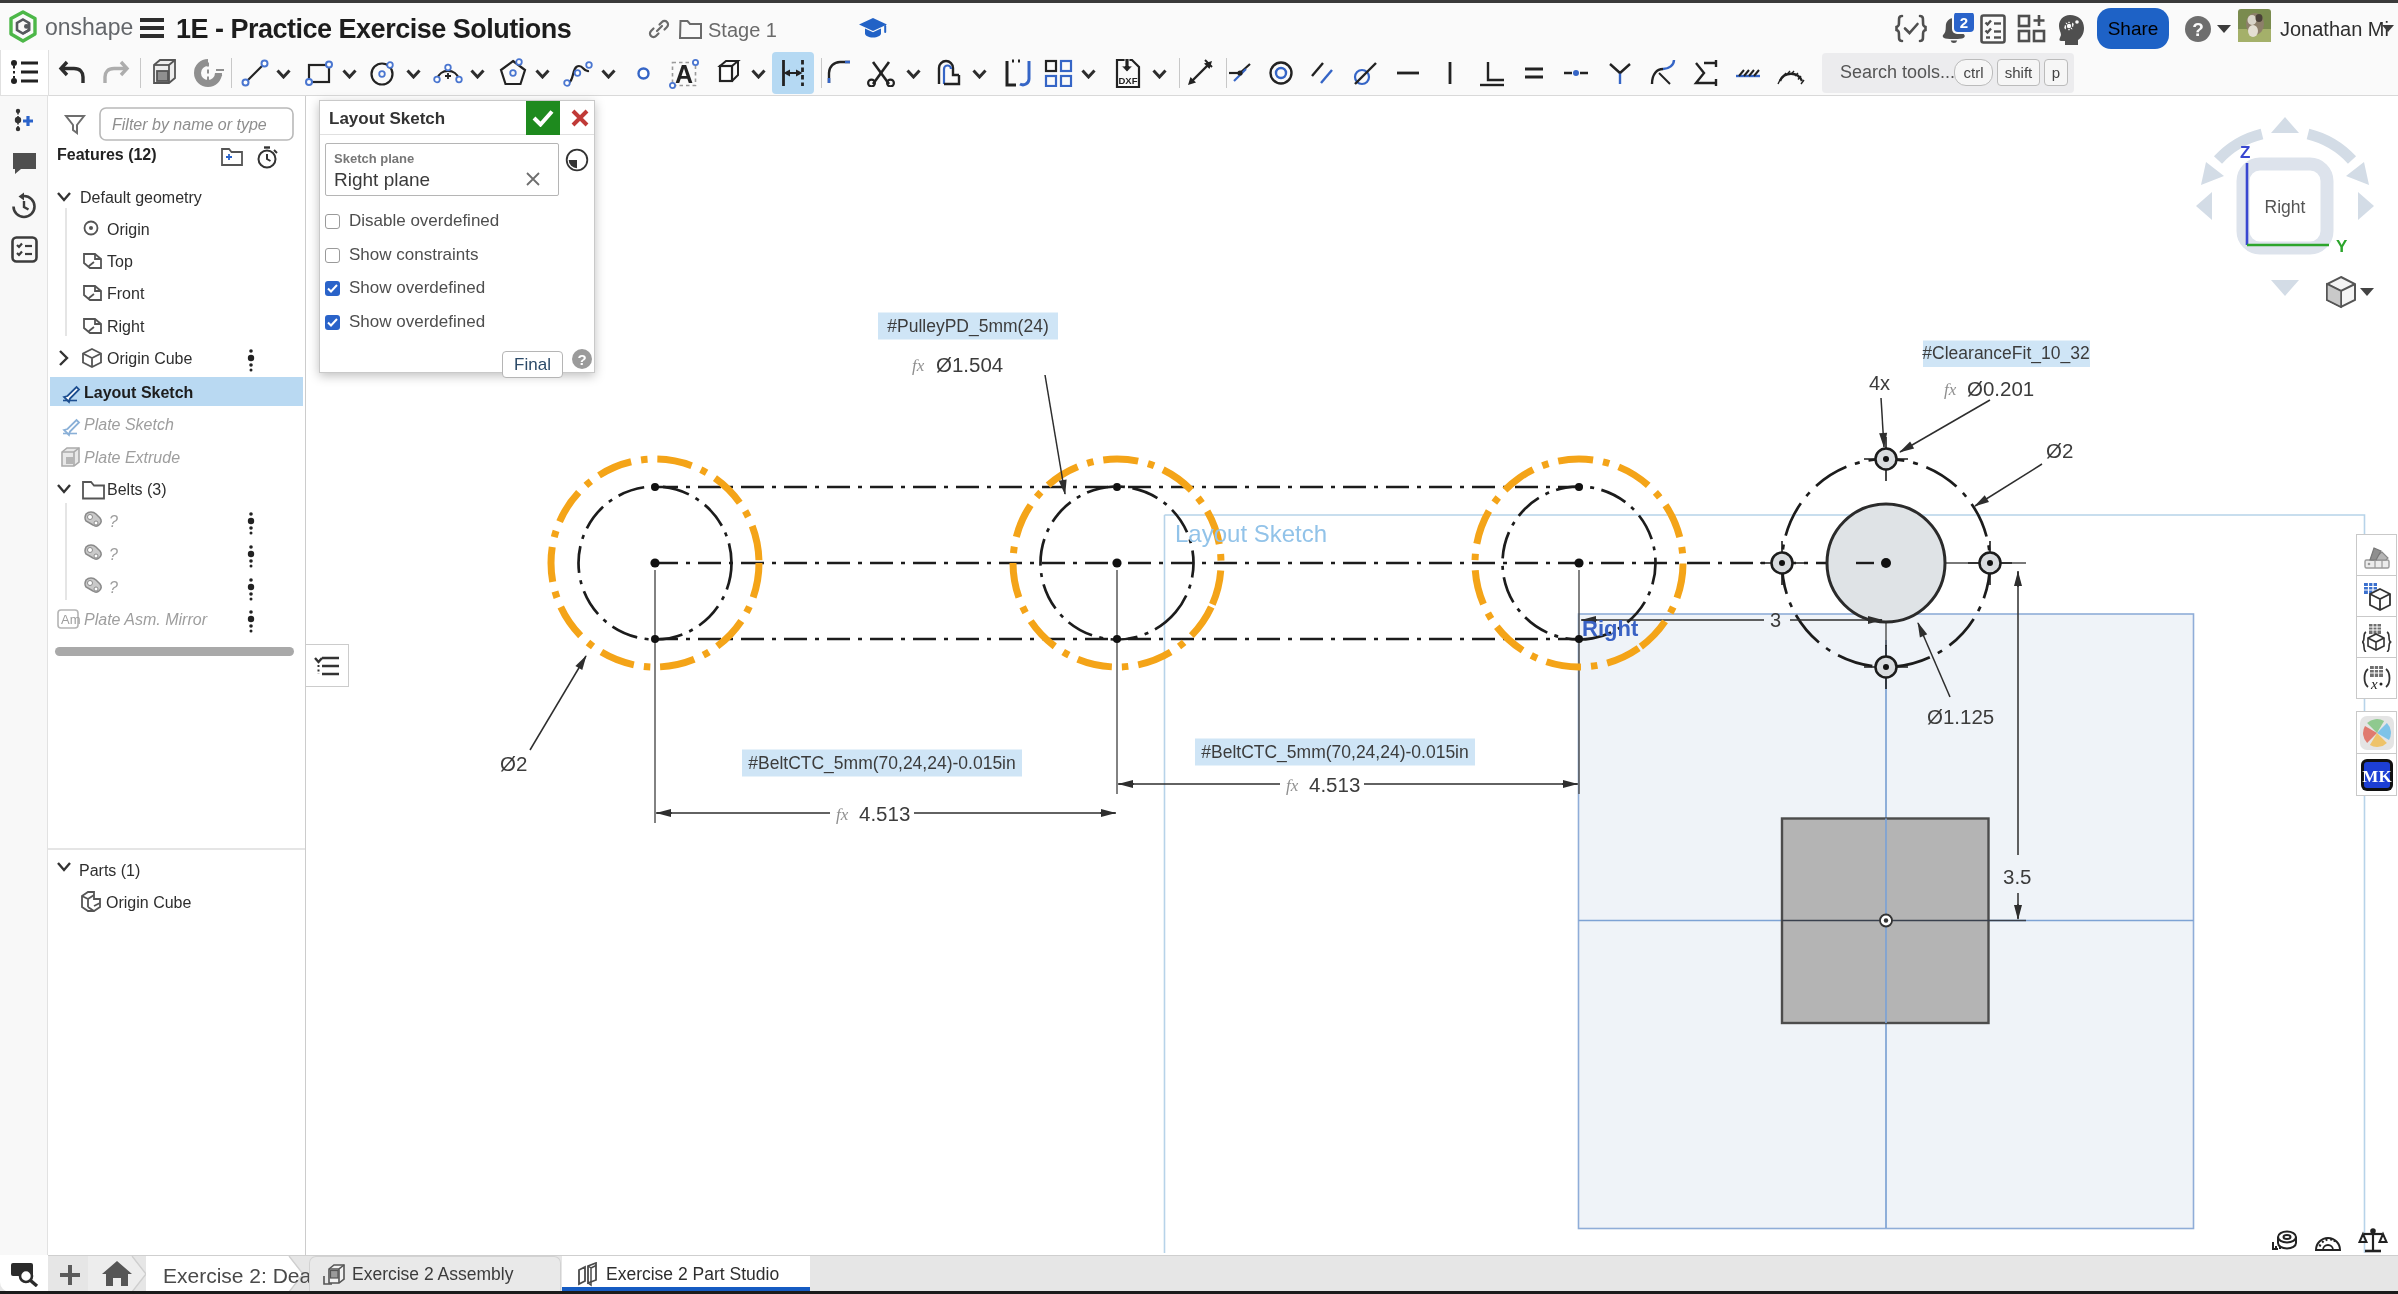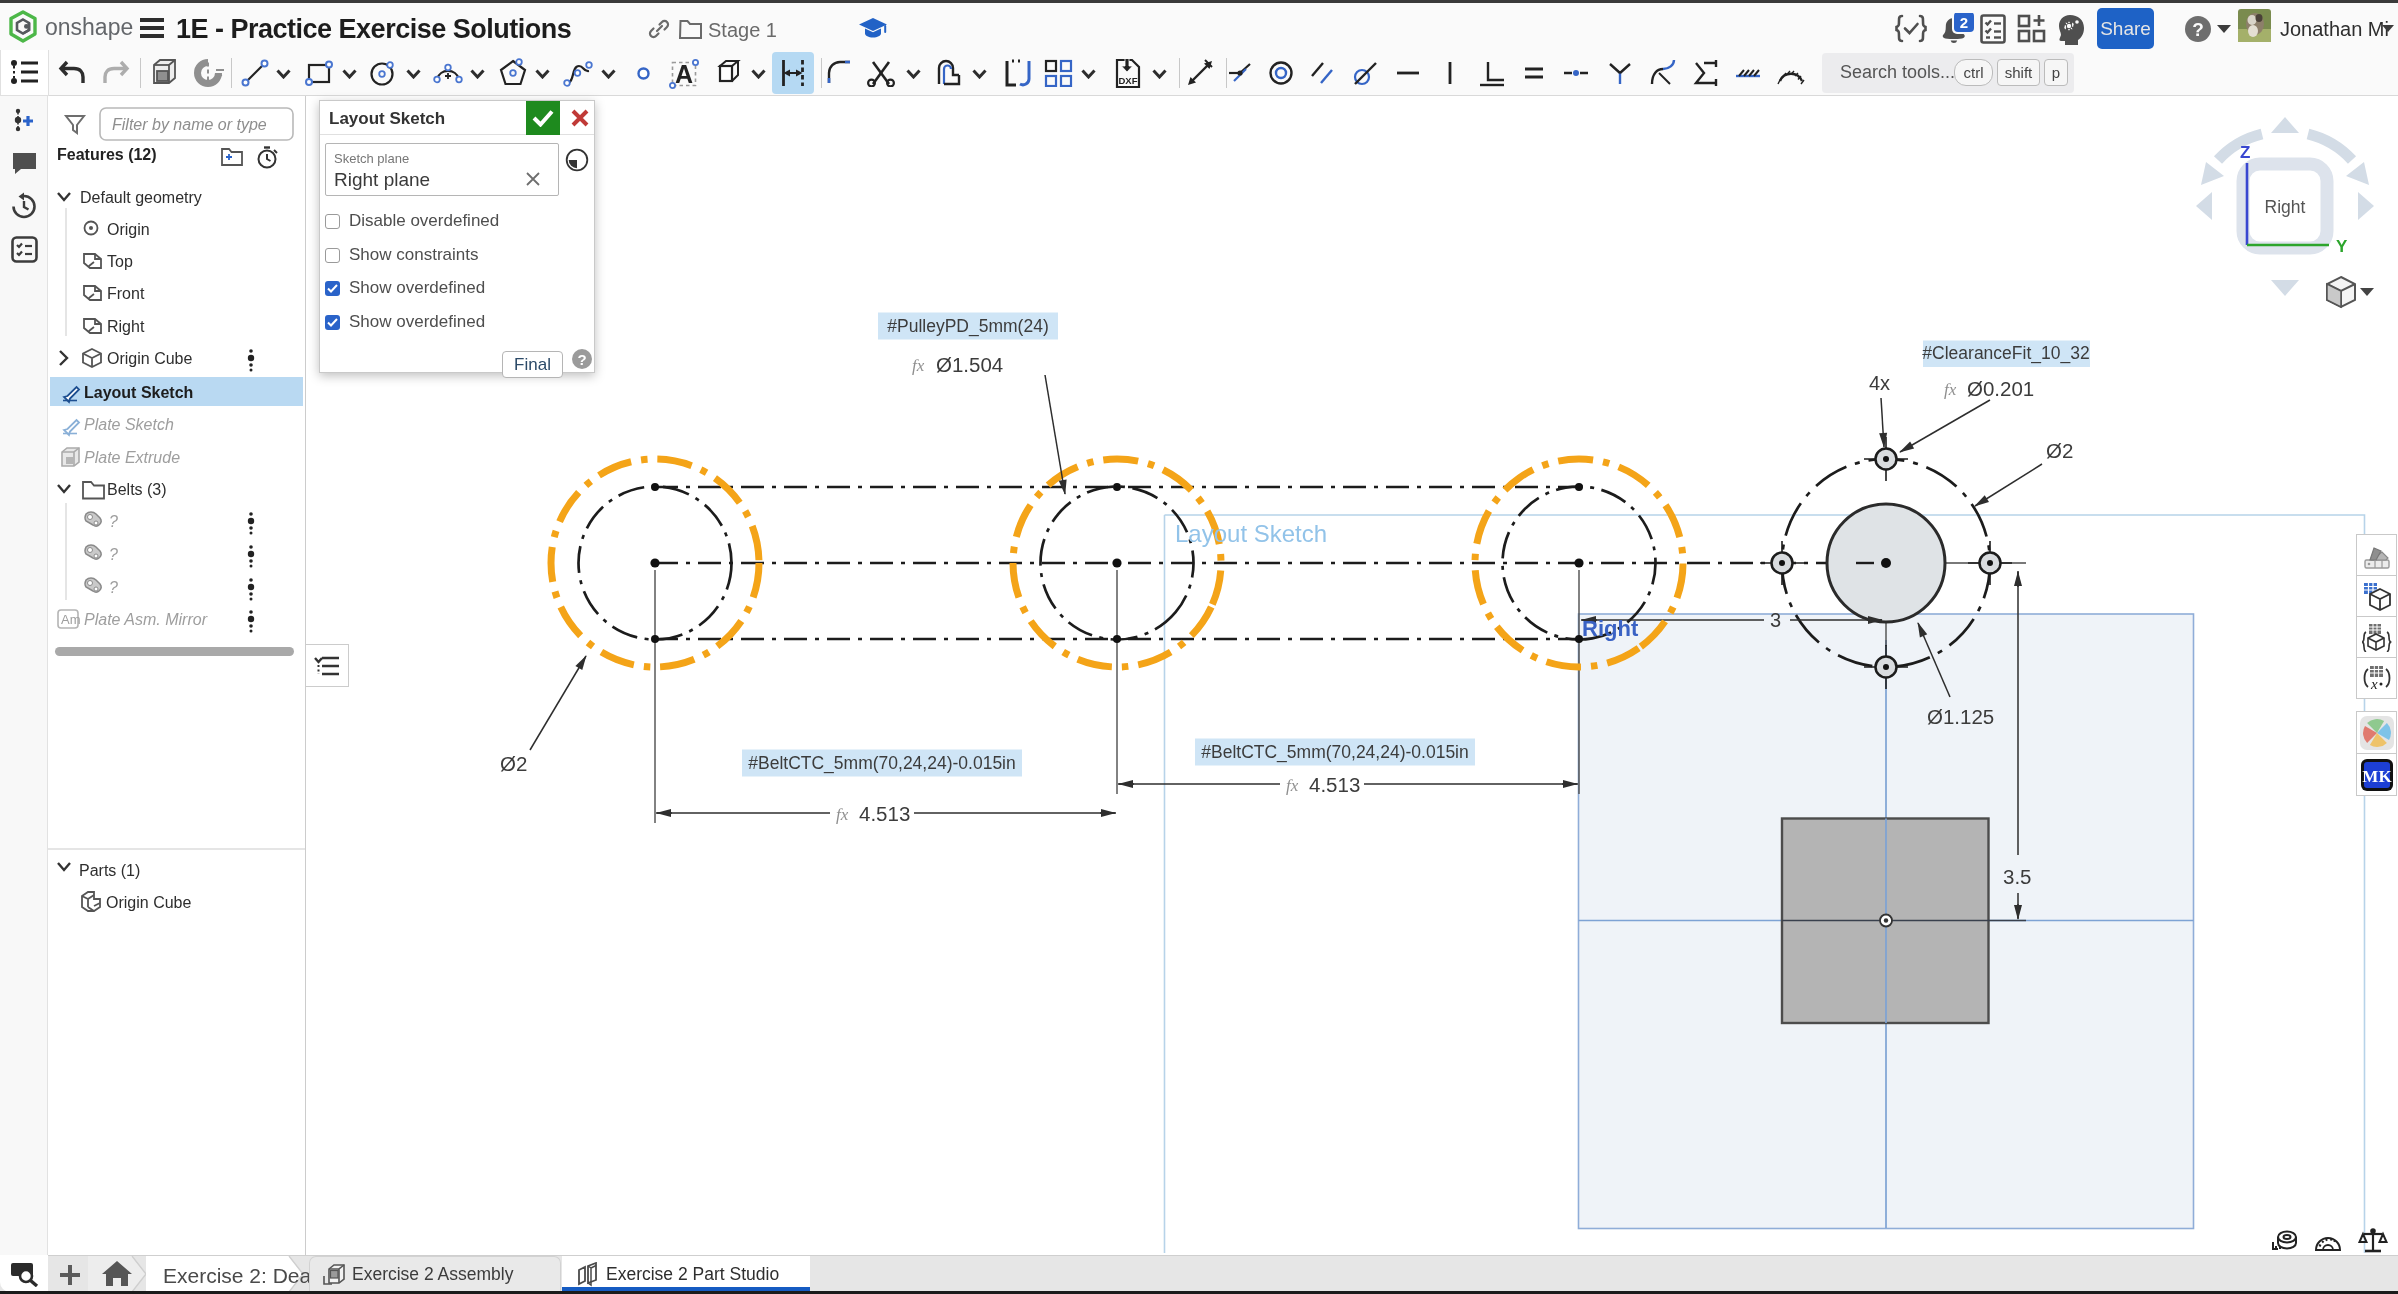--- a/index.html
+++ b/index.html
@@ -94,21 +94,21 @@
 
   <svg class="abs" style="left:2056px;top:10px;" width="32" height="33" viewBox="0 0 32 33">
     <path d="M14 2 C7 2 3 7 3 13 C3 17 5 19.5 5 22 L3.5 26 C3.2 27 3.8 28 5 28 H9 V32 H22 V27 C25 25 28 21 28 15 C28 7 22 2 14 2 Z" fill="#4f4f4f"></path>
     <g fill="#fafafa">
       <circle cx="13" cy="13" r="2.2"></circle>
       <circle cx="21" cy="9" r="1.8"></circle>
       <path d="M13 8.2 l1 1.8 h-2 z M13 17.8 l1 -1.8 h-2 z M8.2 13 l1.8 1 v-2 z M17.8 13 l-1.8 1 v-2 z M9.6 9.6 l2 .6 -1.4 1.4 z M16.4 16.4 l-2 -.6 1.4 -1.4 z M16.4 9.6 l-.6 2 1.4 1.4 .6-2 z M9.6 16.4 l.6-2 -1.4-1.4 -.6 2 z"></path>
     </g>
   </svg>
 
-  <div class="abs" style="left:2097px;top:5px;width:57px;height:41px;background:#1e62c6;border-radius:5px;color:#e5e5e5;font-size:19px;text-align:center;line-height:41px;">Share</div>
+  <div class="abs" style="left:2097px;top:5px;width:72px;height:41px;background:#1e62c6;border-radius:14px;color:#000000;font-size:19px;text-align:center;line-height:41px;">Share</div>
 
   <svg class="abs" style="left:2184px;top:12px;" width="28" height="28" viewBox="0 0 28 28">
     <circle cx="14" cy="14" r="13" fill="#6e6e6e"></circle>
     <text x="14" y="20.5" font-size="19" font-weight="bold" fill="#fafafa" text-anchor="middle">?</text>
   </svg>
   <svg class="abs" style="left:2216px;top:21px;" width="16" height="10" viewBox="0 0 16 10">
       <path d="M1 1 L8 9 L15 1 Z" fill="#3c3c3c"></path>
     </svg>
 
   <svg class="abs" style="left:2238px;top:6px;" width="33" height="33" viewBox="0 0 33 33">
@@ -851,21 +851,21 @@
   <div class="abs" style="left:9px;top:8px;font-size:17px;font-weight:bold;color:#333;">Layout Sketch</div>
   <div class="abs" style="left:206px;top:0;width:34px;height:34px;background:#1e8a1e;"></div>
   <svg class="abs" style="left:212px;top:8px;" width="22" height="18" viewBox="0 0 22 18">
       <path d="M2 9 L8.5 15.5 L20 2.5" fill="none" stroke="#fff" stroke-width="4"></path>
     </svg>
   <svg class="abs" style="left:250px;top:7px;" width="20" height="20" viewBox="0 0 20 20">
       <path d="M3 3 L17 17 M17 3 L3 17" stroke="#c03a37" stroke-width="4"></path>
     </svg>
 
   <div class="abs" style="left:5px;top:42px;width:234px;height:53px;border:1.5px solid #b5b5b5;border-radius:2px;"></div>
-  <div class="abs" style="left:14px;top:50px;font-size:13px;color:#777;">Sketch plane</div>
+  <div class="abs" style="left:14px;top:50px;font-size:13px;color:#777;font-weight:bold;">Sketch plane</div>
   <div class="abs" style="left:14px;top:68px;font-size:19px;color:#3a3a3a;">Right plane</div>
   <svg class="abs" style="left:205px;top:70px;" width="16" height="16" viewBox="0 0 16 16">
       <path d="M2 2 L14 14 M14 2 L2 14" stroke="#6e6e6e" stroke-width="1.8"></path>
     </svg>
 
   <svg class="abs" style="left:245px;top:47px;" width="24" height="24" viewBox="0 0 24 24">
     <circle cx="12" cy="12" r="10.3" fill="none" stroke="#333" stroke-width="1.8"></circle>
     <path d="M12 12 H3.7 A8.3 8.3 0 0 0 12 20.3 Z" fill="#333"></path>
   </svg>
 

